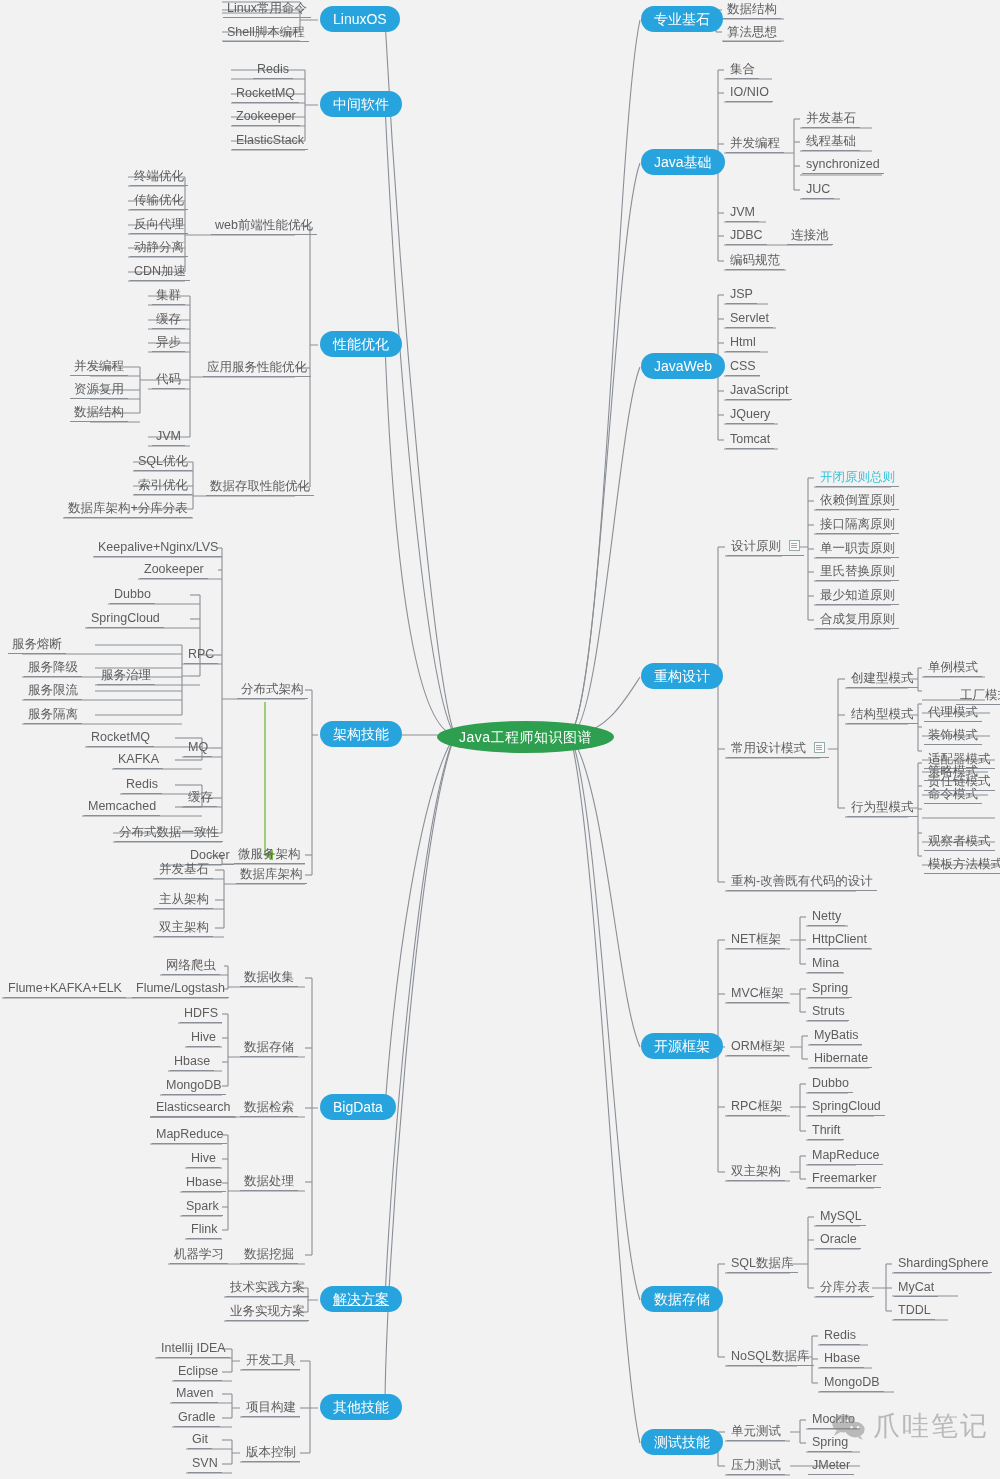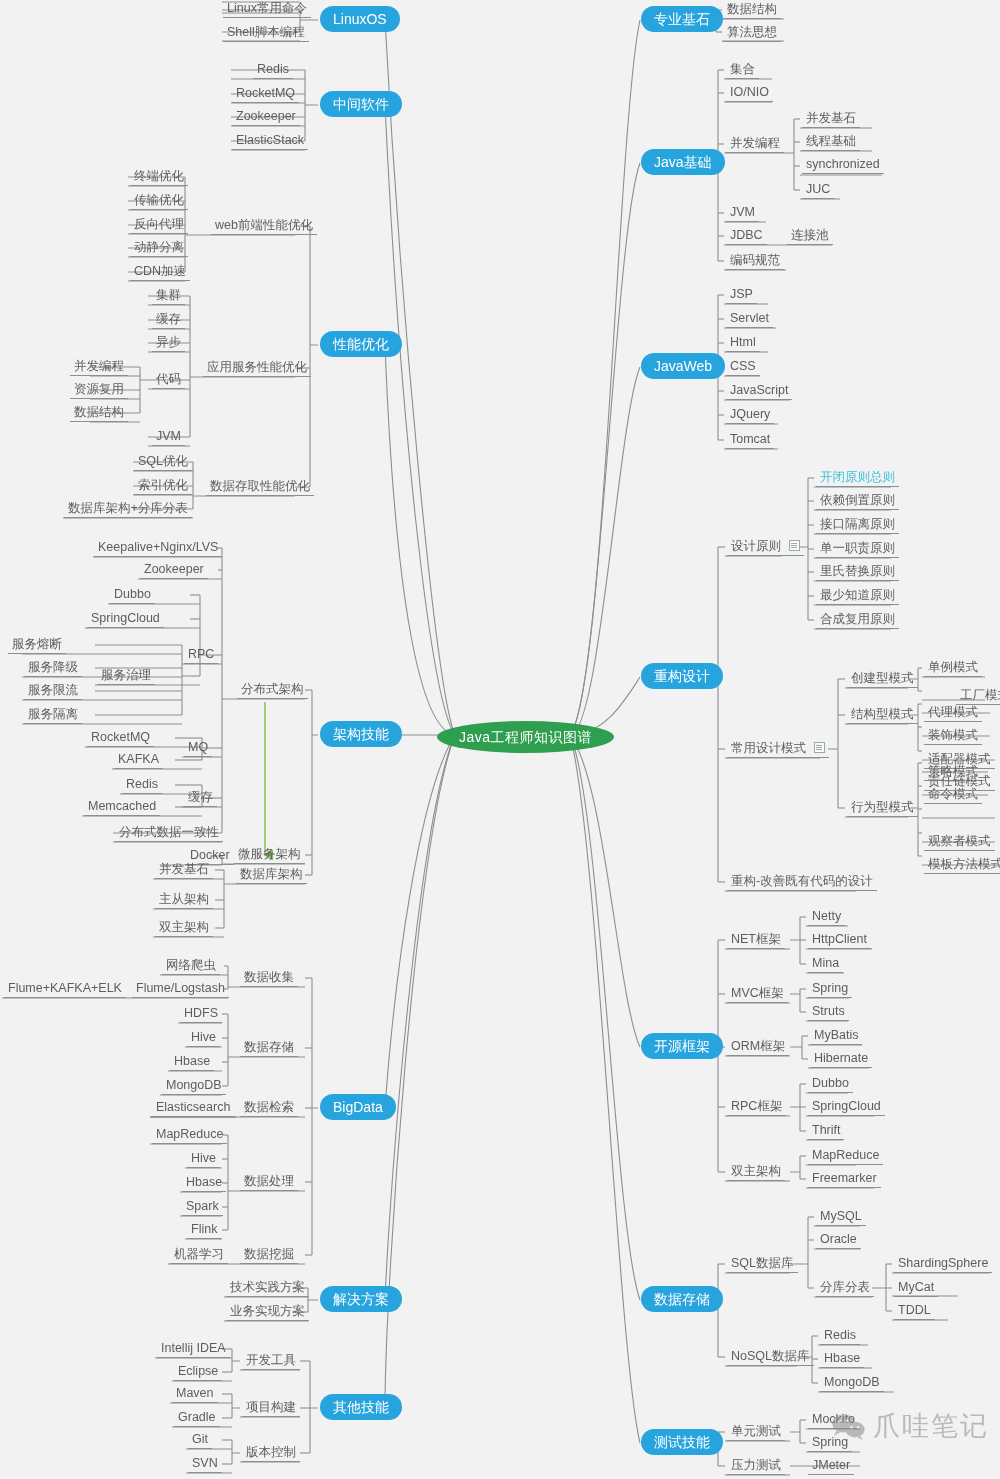--- a/index.html
+++ b/index.html
@@ -517,21 +517,21 @@
     </g>
   </svg>
 
   <div class="node root" style="left:437px;top:721px;">Java工程师知识图谱</div>
 
   <div class="node lvl1" style="left:320px;top:6px;">LinuxOS</div>
   <div class="node lvl1" style="left:320px;top:91px;">中间软件</div>
   <div class="node lvl1" style="left:320px;top:331px;">性能优化</div>
   <div class="node lvl1" style="left:320px;top:721px;">架构技能</div>
   <div class="node lvl1" style="left:320px;top:1094px;">BigData</div>
-  <div class="node lvl1" style="left:320px;top:1286px;">解决方案</div>
+  <div class="node lvl1" style="left:320px;top:1286px;text-decoration:underline;">解决方案</div>
   <div class="node lvl1" style="left:320px;top:1394px;">其他技能</div>
 
   <div class="node lvl1" style="left:641px;top:6px;">专业基石</div>
   <div class="node lvl1" style="left:641px;top:149px;">Java基础</div>
   <div class="node lvl1" style="left:641px;top:353px;">JavaWeb</div>
   <div class="node lvl1" style="left:641px;top:663px;">重构设计</div>
   <div class="node lvl1" style="left:641px;top:1033px;">开源框架</div>
   <div class="node lvl1" style="left:641px;top:1286px;">数据存储</div>
   <div class="node lvl1" style="left:641px;top:1429px;">测试技能</div>
 

